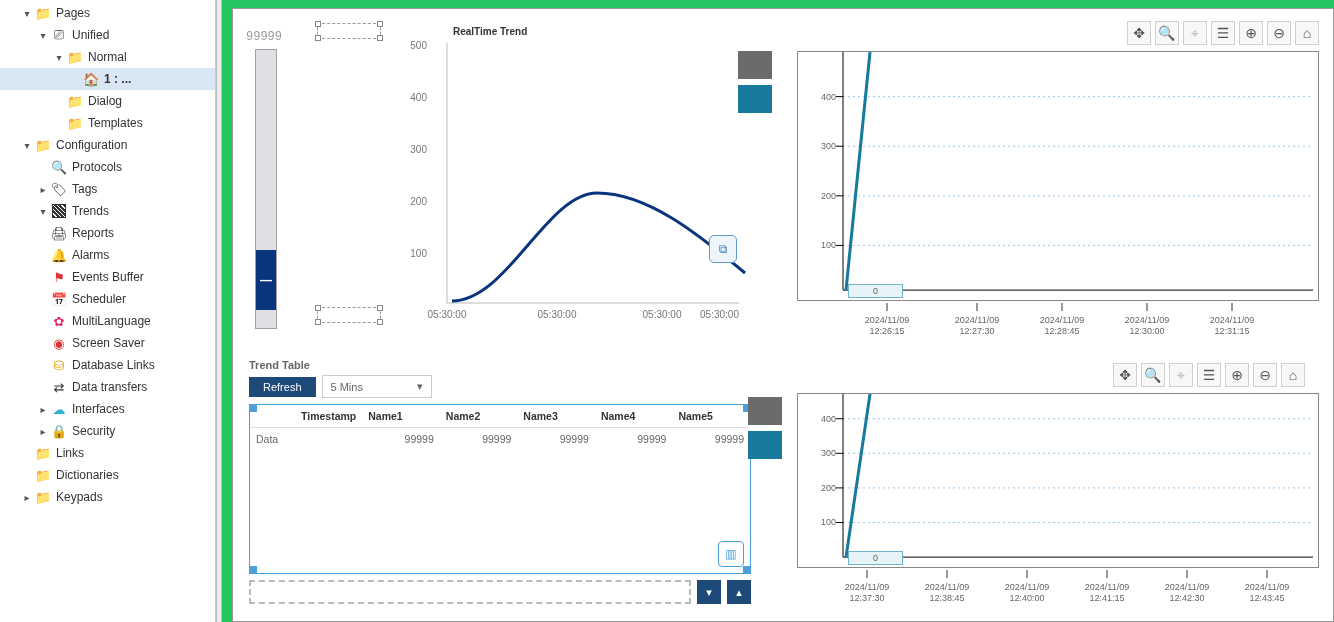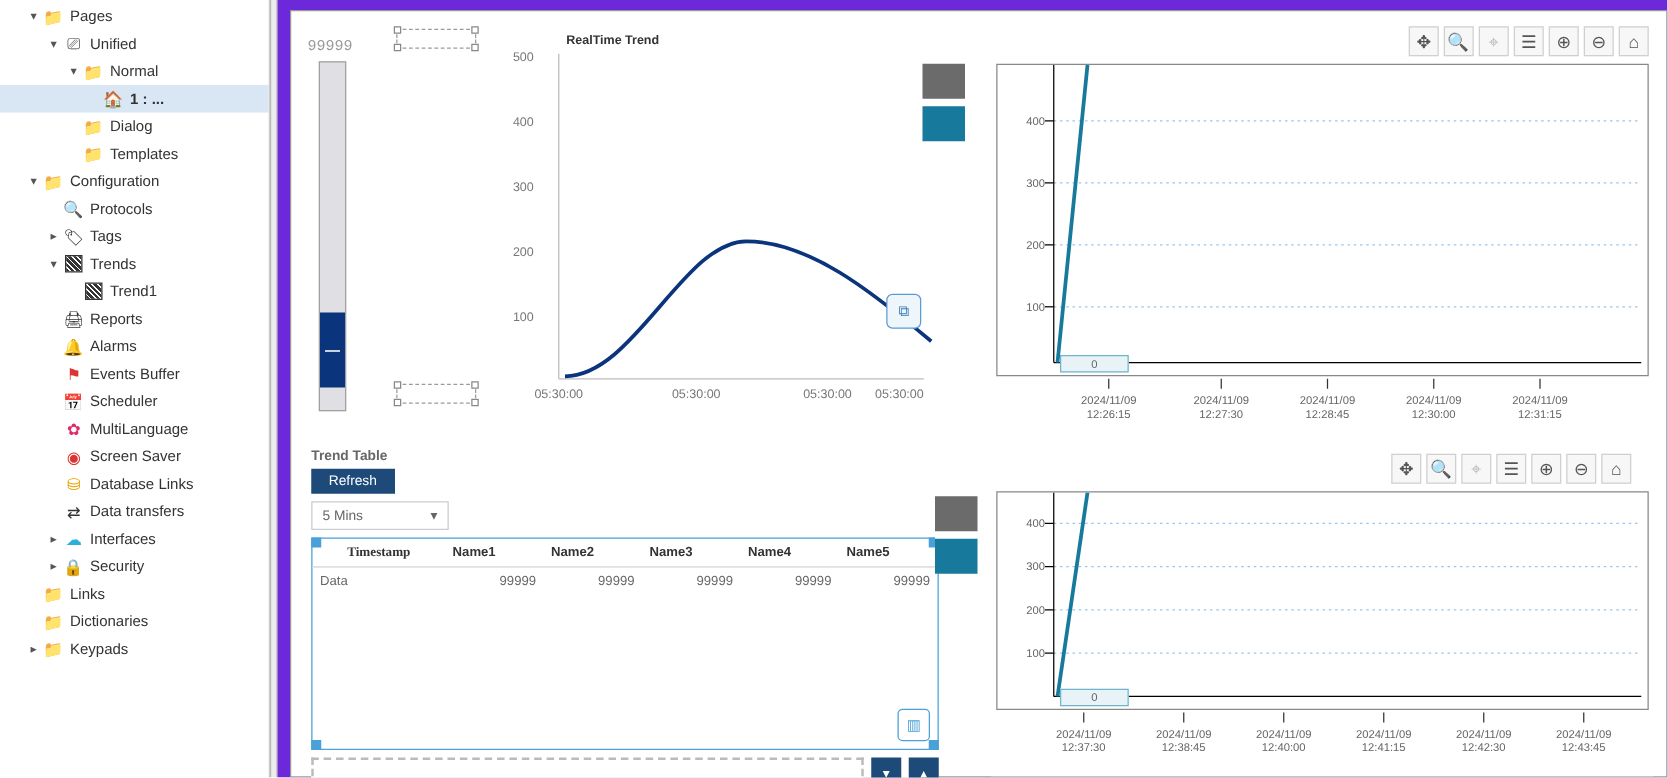--- a/index.html
+++ b/index.html
@@ -57,21 +57,21 @@
   .indent-3 { padding-left: 52px; }
   .indent-4 { padding-left: 68px; }
 
   
   .splitter { width: 6px; background:#ececec; border-left:1px solid #bbb; border-right:1px solid #bbb; }
 
   
   .canvas-wrap {
     flex: 1;
     position: relative;
-    background:#6d28d9;
+    background:#22c55e;
   }
   .canvas {
     position:absolute;
     left:10px; top:8px;
     right:0; bottom:0;
     background:#fff;
     border:1px solid #999;
   }
   .widget {
     position:absolute;
@@ -107,21 +107,21 @@
     padding:4px 8px; font-size:11px; color:#666;
     display:flex; align-items:center; justify-content:space-between;
     width:110px;
   }
   .tt-grid {
     border:1px solid #4aa0d8;
     position:relative;
   }
   .tt-grid table { width:100%; border-collapse:collapse; font-size:10.5px; }
   .tt-grid th { text-align:left; padding:5px 6px; border-bottom:1px solid #ddd; font-weight:bold; color:#333;}
-  .tt-grid th:first-child { text-align:center;font-family:Liberation Serif, serif; }
+  .tt-grid th:first-child { text-align:right; }
   .tt-grid td { text-align:right; padding:5px 6px; color:#666; }
   .tt-grid td:first-child { text-align:left; }
   .corner { position:absolute; width:8px; height:8px; background:#4aa0d8; }
   .corner.tl{top:-1px;left:-1px;} .corner.tr{top:-1px;right:-1px;}
   .corner.bl{bottom:-1px;left:-1px;} .corner.br{bottom:-1px;right:-1px;}
   .tt-expand {
     position:absolute; right:6px; bottom:6px; width:26px;height:26px;
     border:1px solid #4aa0d8; border-radius:4px;
     display:flex;align-items:center;justify-content:center;
     color:#4aa0d8;
@@ -239,27 +239,20 @@
   </div>
 
   <div class="tree-row indent-2">
     <span class="tree-arrow">▾</span>
     <span class="tree-icon">
         <div class="trend-icon"></div>
       </span>
     <span>Trends</span>
   </div>
 
-  <div class="tree-row indent-3">
-    <span class="tree-arrow-spacer"></span>
-    <span class="tree-icon">
-        <div class="trend-icon"></div>
-      </span>
-    <span>Trend1</span>
-  </div>
 
   <div class="tree-row indent-2">
     <span class="tree-arrow-spacer"></span>
     <span class="tree-icon">🖨</span>
     <span>Reports</span>
   </div>
 
   <div class="tree-row indent-2">
     <span class="tree-arrow-spacer"></span>
     <span class="tree-icon">🔔</span>
@@ -432,21 +425,21 @@
           <text x="265" y="22" class="xaxis-label"><tspan x="265" dy="0">2024/11/09</tspan><tspan x="265" dy="11">12:28:45</tspan></text>
           <text x="350" y="22" class="xaxis-label"><tspan x="350" dy="0">2024/11/09</tspan><tspan x="350" dy="11">12:30:00</tspan></text>
           <text x="435" y="22" class="xaxis-label"><tspan x="435" dy="0">2024/11/09</tspan><tspan x="435" dy="11">12:31:15</tspan></text>
         </g>
       </svg>
     </div>
 
     <div class="widget" style="left:16px;top:350px;width:502px;">
       <div class="trend-table-title">Trend Table</div>
       <div style="display:flex;align-items:flex-start;justify-content:space-between;">
-        <div style="display:flex;gap:6px;align-items:flex-start;flex-direction:column;">
+        <div style="display:flex;gap:6px;align-items:center;">
           <button class="tt-refresh">Refresh</button>
           <div class="tt-dd">
             <span>5 Mins</span>
             <span>▾</span>
           </div>
         </div>
       </div>
       <div class="tt-grid" style="margin-top:6px;height:170px;">
         <div class="corner tl"></div>
           <div class="corner tr"></div>

